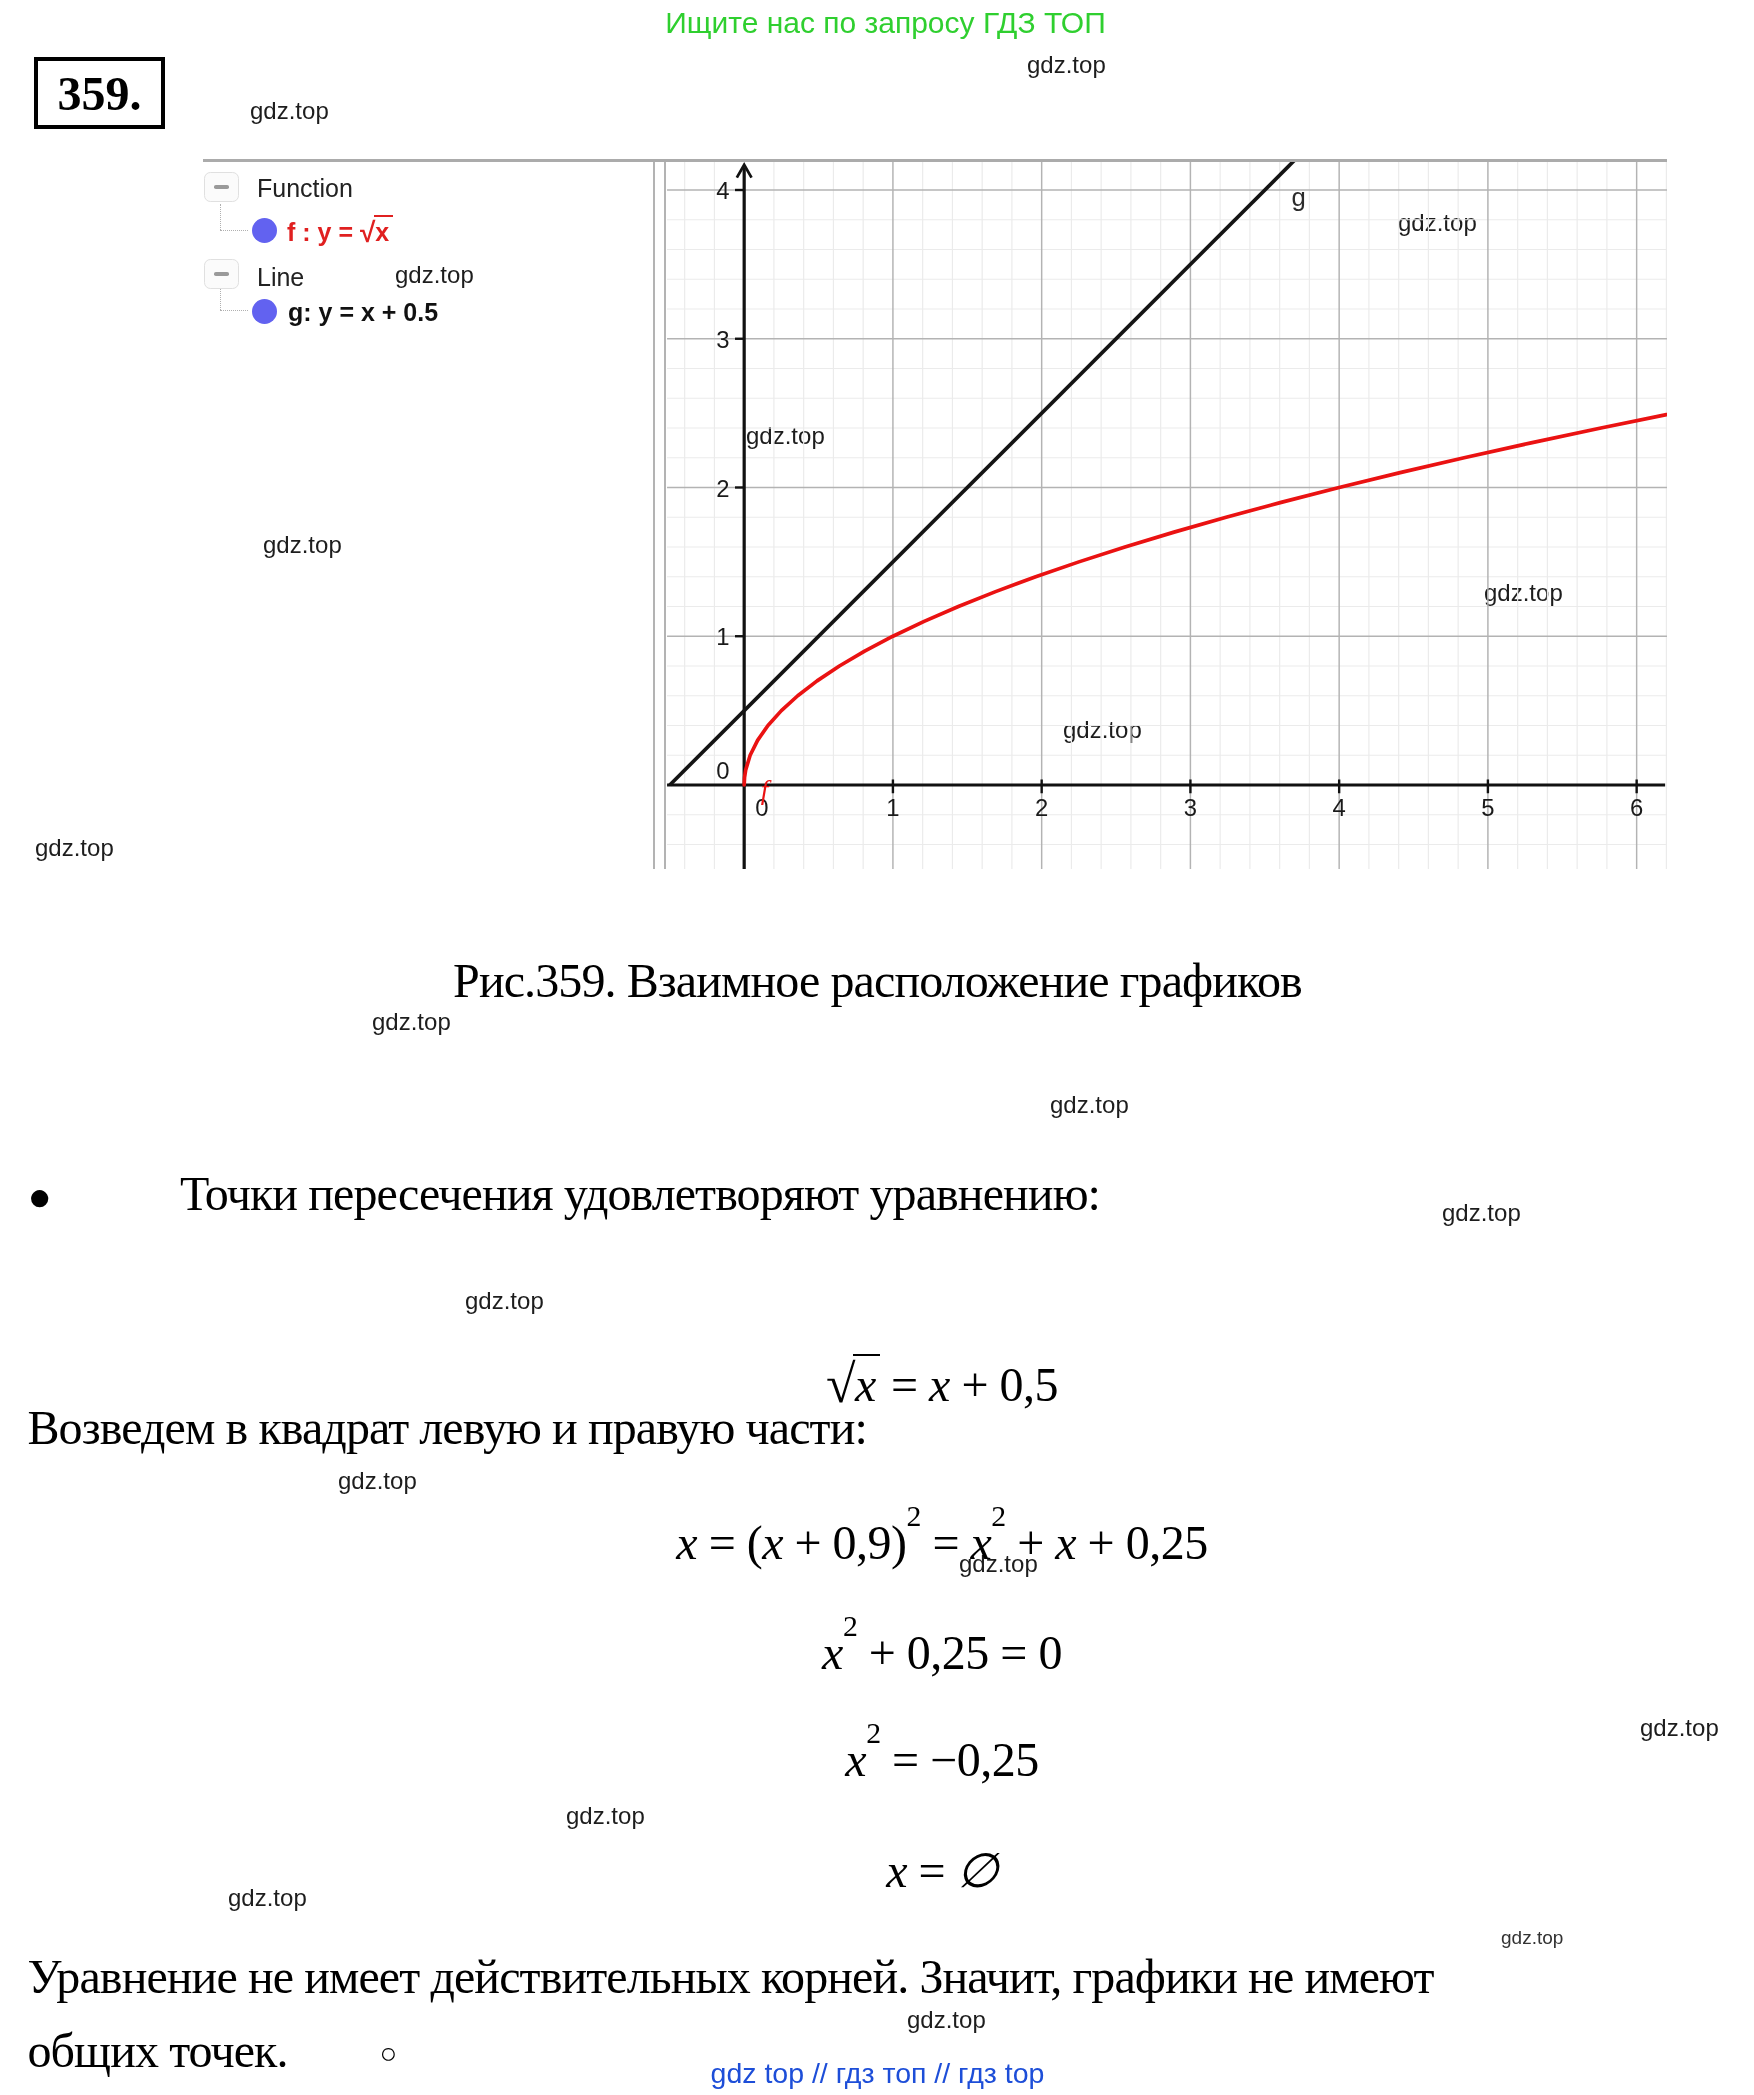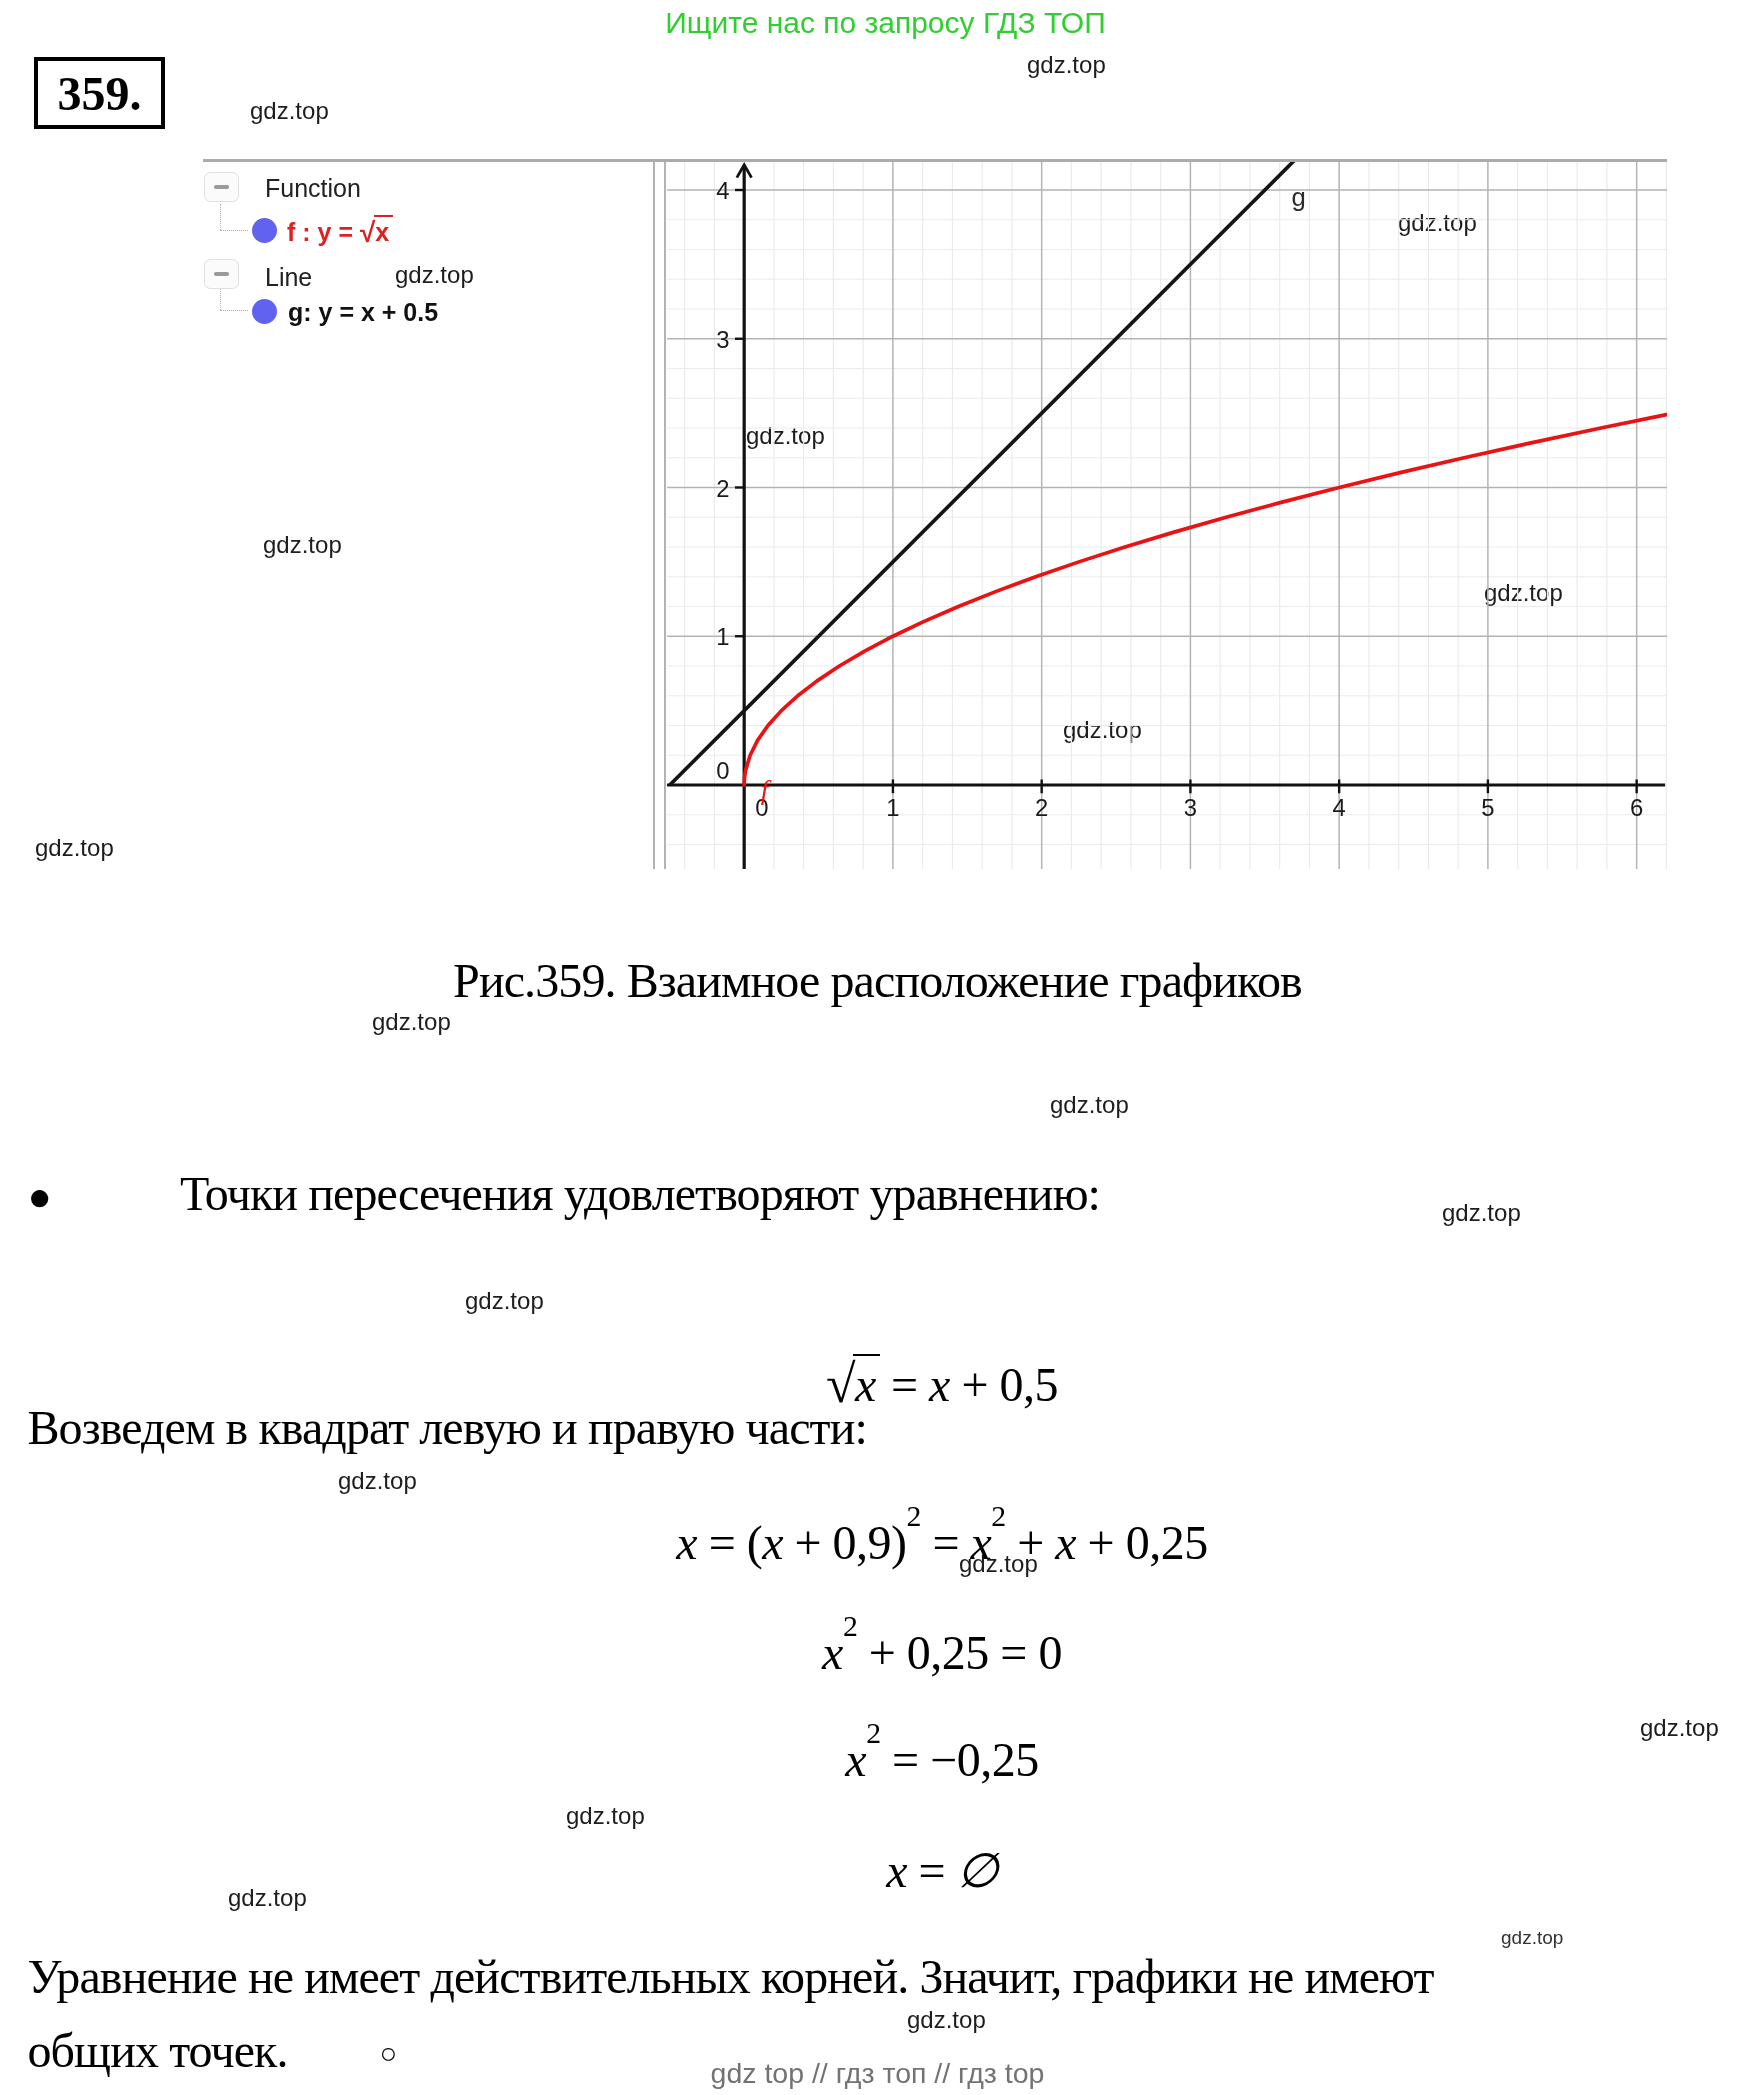--- a/index.html
+++ b/index.html
@@ -1,36 +1,36 @@
 <!DOCTYPE html>
 <html style="font-size:14.7px"><head>
 <meta charset="utf-8">
 <style>
   html,body{margin:0;padding:0;background:#fff;}
   .page{position:relative;width:1755px;height:2096px;background:#fff;overflow:hidden;
         font-family:"Liberation Sans",sans-serif;color:#000;}
   .abs{position:absolute;}
   
   .promo{left:0;right:0;top:5.5px;text-align:center;font-size:30px;font-weight:500;color:#2fcf2f;padding-left:16px;}
-  .footer{left:0;right:0;top:2057px;text-align:center;font-size:28.5px;font-weight:500;color:#737373;}
+  .footer{left:0;right:0;top:2057px;text-align:center;font-size:28.5px;font-weight:500;color:#1d4ed8;}
   
   .wm{font-size:24px;color:#1d1d1d;white-space:nowrap;}
   .wm.small{font-size:19px;color:#333;}
   
   .badge{left:34px;top:57px;width:131px;height:72px;border:4.6px solid #000;background:#fff;
          box-sizing:border-box;display:flex;align-items:center;justify-content:center;
          font-family:"Liberation Serif",serif;font-weight:bold;font-size:48px;}
   
   .ggb-topline{left:203px;top:159px;width:1464px;height:2.8px;background:#ababab;}
   .ggb-divider{left:653px;top:162px;width:13px;height:707px;box-sizing:border-box;
                border-left:2.8px solid #b3b3b3;border-right:2.8px solid #b3b3b3;background:#fff;}
   .ggb-btn{width:35px;height:30px;box-sizing:border-box;border:1.8px solid #e0e0e0;border-radius:6.4px;
            background:#fbfbfb;display:flex;align-items:center;justify-content:center;}
   .minus-bar{width:15.6px;height:3.7px;background:#9a9a9a;border-radius:1.8px;}
-  .ggb-label{font-size:25px;color:#222;margin-left:8px;}
+  .ggb-label{font-size:25px;color:#222;}
   .tree-v{border-left:1.8px dotted #b0b0b0;width:0;}
   .tree-h{border-top:1.8px dotted #b0b0b0;height:0;}
   .ggb-dot{width:25px;height:25px;border-radius:50%;background:#6262f0;}
   .ggb-f{font-size:25px;font-weight:bold;color:#e02020;white-space:nowrap;}
   .ggb-g{font-size:25px;font-weight:bold;color:#111;white-space:nowrap;}
   .rad-sym{display:inline-block;font-size:1.12em;transform:translateY(0.9px);}
   .rad-arg{display:inline-block;border-top:2.8px solid currentColor;padding:0.9px 3.7px 0 1.8px;margin-left:-1.8px;}
   .graph-box{left:667px;top:162px;width:1000px;height:707px;}
   
   .serif{font-family:"Liberation Serif",serif;}

